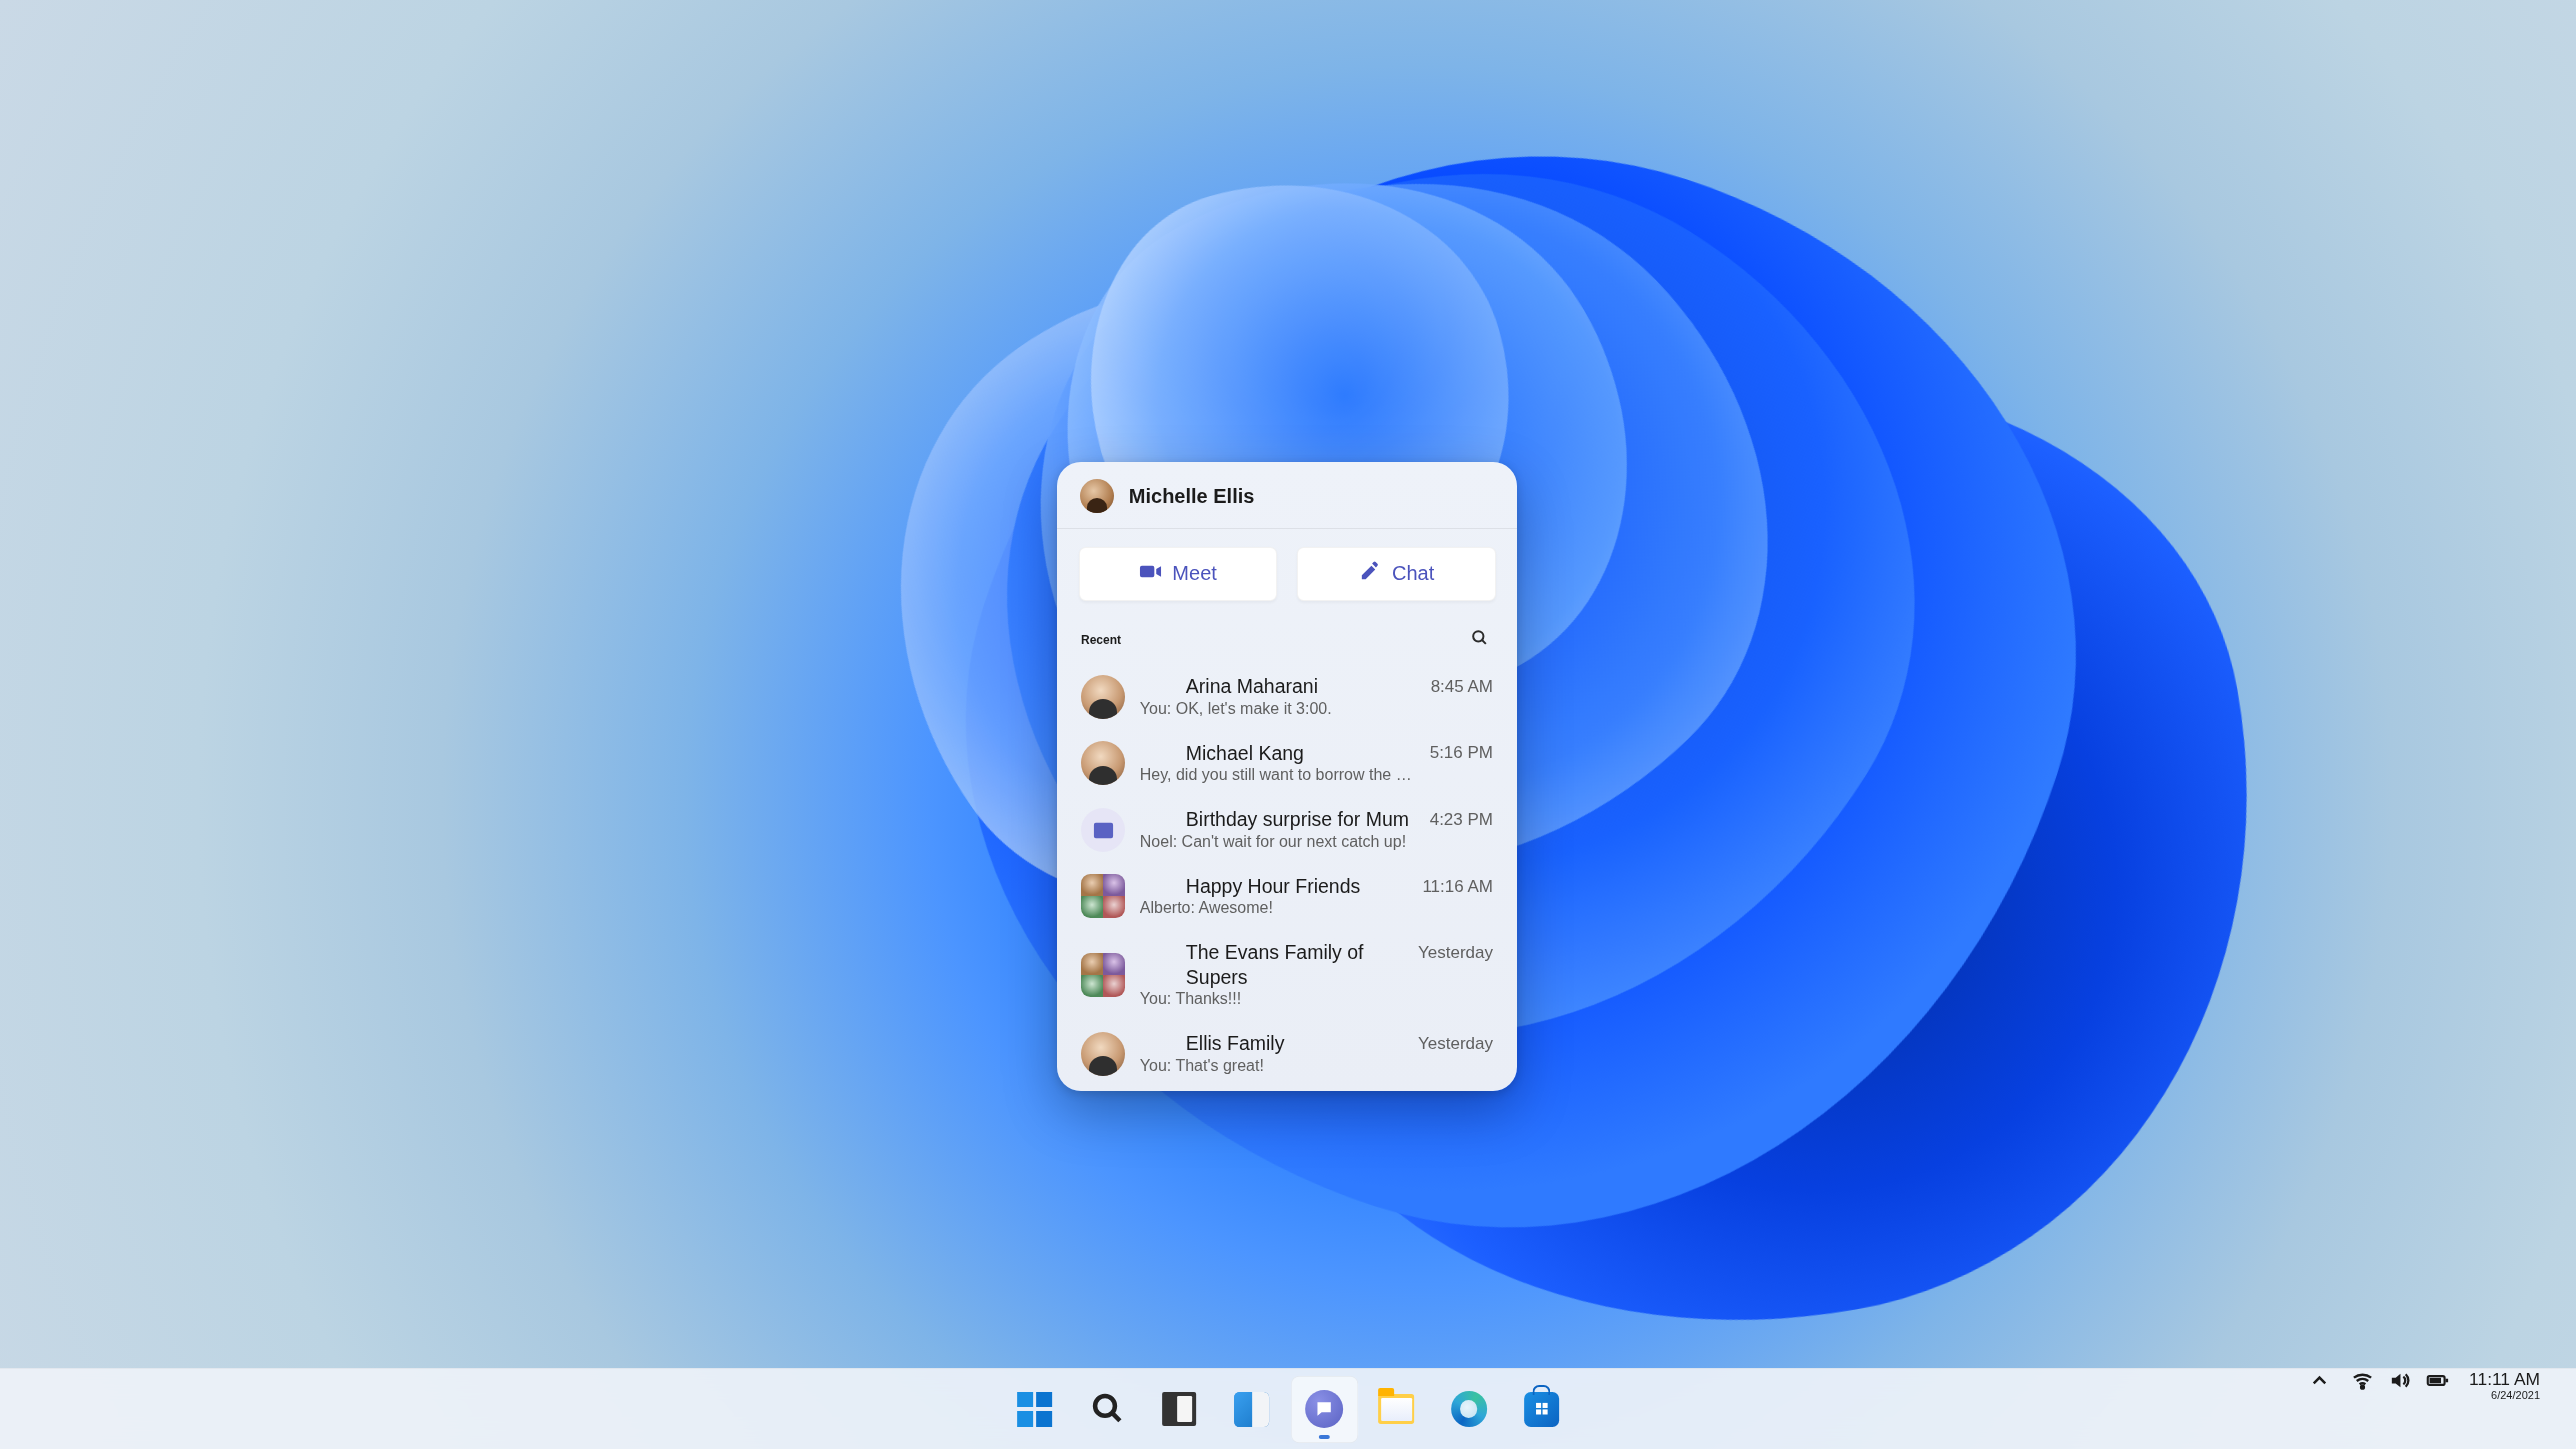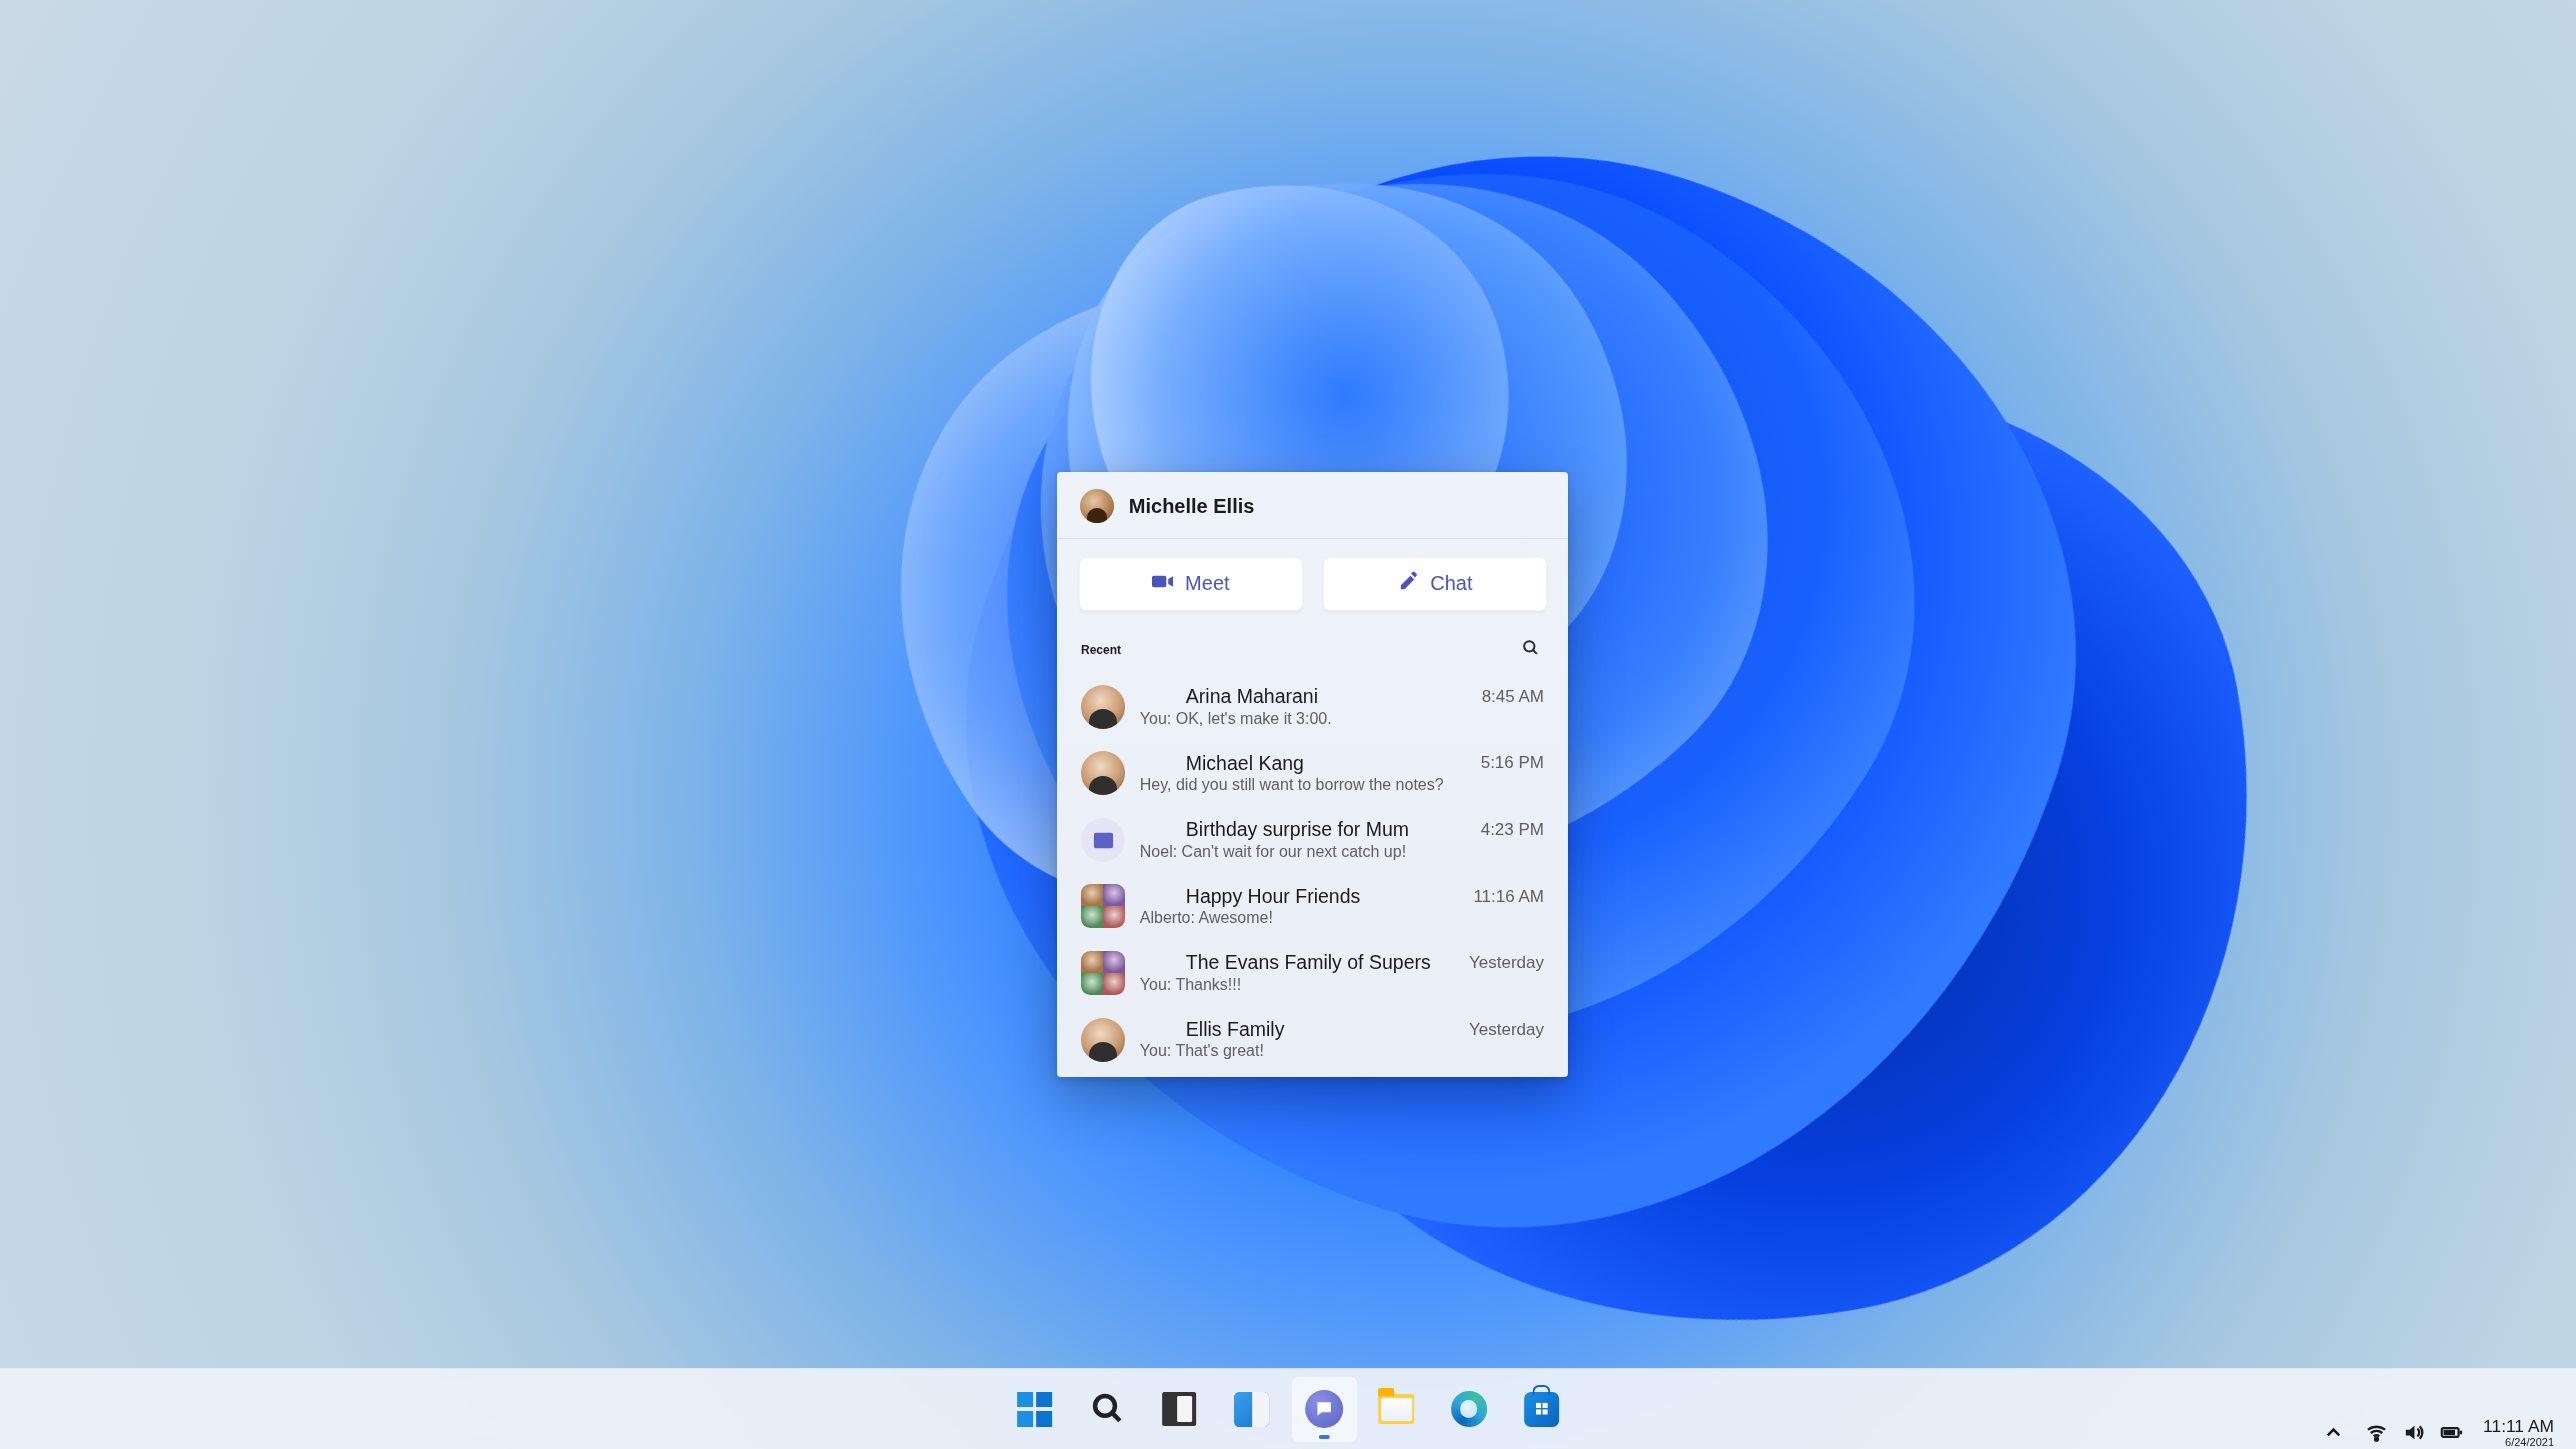--- a/index.html
+++ b/index.html
@@ -33,25 +33,25 @@
   .p2 { width: 872px; height: 872px; left: 174px; top: 94px; background: radial-gradient(circle at 45% 40%, #0c48e0, #1a63ff 50%, #4d94ff 80%); transform: rotate(32deg); opacity: .95; }
   .p3 { width: 704px; height: 704px; left: 201px; top: 101px; background: radial-gradient(circle at 50% 45%, #0d50ff, #3a82ff 55%, #7fb4ff 85%); transform: rotate(46deg); opacity: .92; }
   .p4 { width: 550px; height: 550px; left: 221px; top: 101px; background: radial-gradient(circle at 55% 45%, #1e6bff, #5a9dff 55%, #a2caff 85%); transform: rotate(60deg); opacity: .9; }
   .p5 { width: 416px; height: 416px; left: 241px; top: 107px; background: radial-gradient(circle at 55% 40%, #2f7cff, #7db2ff 55%, #c4ddff 85%); transform: rotate(74deg); opacity: .88; }
   .p6 { width: 1006px; height: 939px; left: 402px; top: 309px; background: radial-gradient(circle at 55% 55%, #012b9c, #0740e0 40%, #1c5fff 65%, #3d82ff 85%); transform: rotate(-10deg); }
   .p7 { width: 604px; height: 604px; left: 40px; top: 221px; background: radial-gradient(circle at 50% 50%, #326fff, #6ea7ff 55%, #b8d4fb 85%); transform: rotate(-35deg); opacity: .85; }
 
   
   .flyout {
     position: absolute;
-    width: 511px;
+    width: 460px;
     left: 1057px;
-    top: 472px;
+    top: 462px;
     background: linear-gradient(180deg, #eef2f9 0%, #eaeef6 100%);
-    border-radius: 4px;
+    border-radius: 24px;
     box-shadow: 0 20px 54px rgba(0,0,0,.28), 0 2.7px 9.4px rgba(0,0,0,.15);
     overflow: hidden;
     font-size: 19px;
     color: #1b1b1b;
   }
   .flyout-header {
     display: flex;
     align-items: center;
     gap: 14.8px;
     padding: 17.4px 23px 14.8px;
@@ -151,22 +151,22 @@
   .explorer { width:36px; height:29.5px; background:#ffcf48; border-radius:2.7px; position:relative; }
   .explorer::before { content:""; position:absolute; top:-6.7px; left:0; width:16px; height:8px; background:#ffb300; border-radius:2px 2px 0 0; }
   .explorer::after { content:""; position:absolute; inset:4px 2.7px 2.7px 2.7px; background:linear-gradient(#fff,#e8eefc); border-radius:1.3px; }
   .edge { width:36px; height:36px; border-radius:50%; background: conic-gradient(from 210deg,#0b66c3,#2ea6d8,#3ac2a0,#2ea6d8,#0b66c3); position:relative; }
   .edge::after{content:"";position:absolute;inset:9.4px;border-radius:50%;background:radial-gradient(circle at 40% 40%,#e8f4fb,#bfe1f1);}
   .store { width:35px; height:35px; border-radius:6.7px; background:linear-gradient(135deg,#1a8fe3,#0b63c2); display:flex; align-items:center; justify-content:center; position:relative; }
   .store::before{content:"";position:absolute;top:-6.7px;left:50%;transform:translateX(-50%);width:13.4px;height:8px;border:2.7px solid #0b63c2;border-bottom:none;border-radius:6.7px 6.7px 0 0;}
   .store svg { width:17.4px; height:17.4px; fill:#fff; }
 
   .tray {
-    position:absolute; right:22px; top:0; bottom:0;
-    display:flex; align-items:flex-end; gap:20px;
+    position:absolute; right:36px; top:0; bottom:0;
+    display:flex; align-items:flex-start; gap:20px;
     color:#1b1b1b; font-size:17.4px;
   }
   .tray .chev { cursor:pointer; }
   .tray svg { width:23px; height:23px; }
   .net-wifi { stroke:#1b1b1b; fill:none; stroke-width:2.6; }
   .tray-icons { display:flex; align-items:center; gap:14.8px; cursor:pointer; }
   .clock { text-align:right; line-height:1.15; cursor:pointer; }
   .clock .t { font-size:17.4px; }
   .clock .d { font-size:11px; }
 </style>

